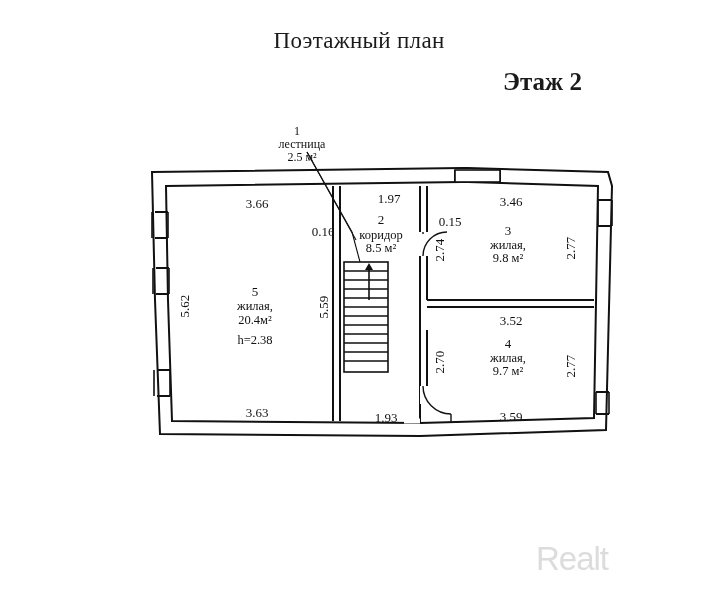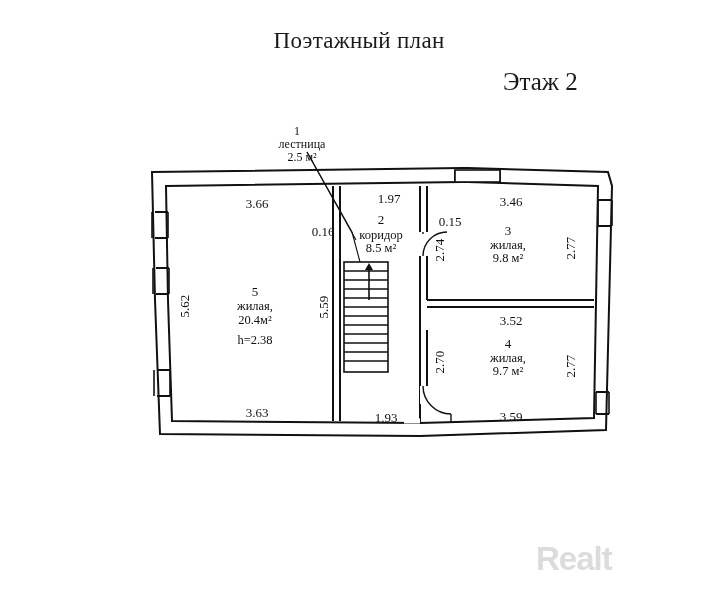--- a/index.html
+++ b/index.html
@@ -36,20 +36,21 @@
     left: 104px;
     font-size: 23px;
     font-family: "Liberation Serif", serif;
   }
   .title-floor {
     position: absolute;
     top: 68px;
     left: 503px;
     font-size: 25px;
     font-family: "Liberation Serif", serif;
+    font-weight: bold;
   }
   svg.plan {
     position: absolute;
     top: 0;
     left: 0;
   }
   .lbl {
     font-family: "Liberation Serif", serif;
     font-size: 13px;
     fill: #111;
@@ -68,21 +69,21 @@
     font-family: "Liberation Serif", serif;
     font-size: 12px;
     fill: #111;
   }
   .watermark {
     position: absolute;
     left: 536px;
     top: 540px;
     font-family: "Liberation Sans", sans-serif;
     font-size: 33px;
-    font-weight: bold;
+    font-weight: normal;
     color: #e4e4e4;
     letter-spacing: -1px;
     user-select: none;
   }
   .watermark .r {
     color: #dcdcdc;
   }
 </style>
 </head>
 <body>

